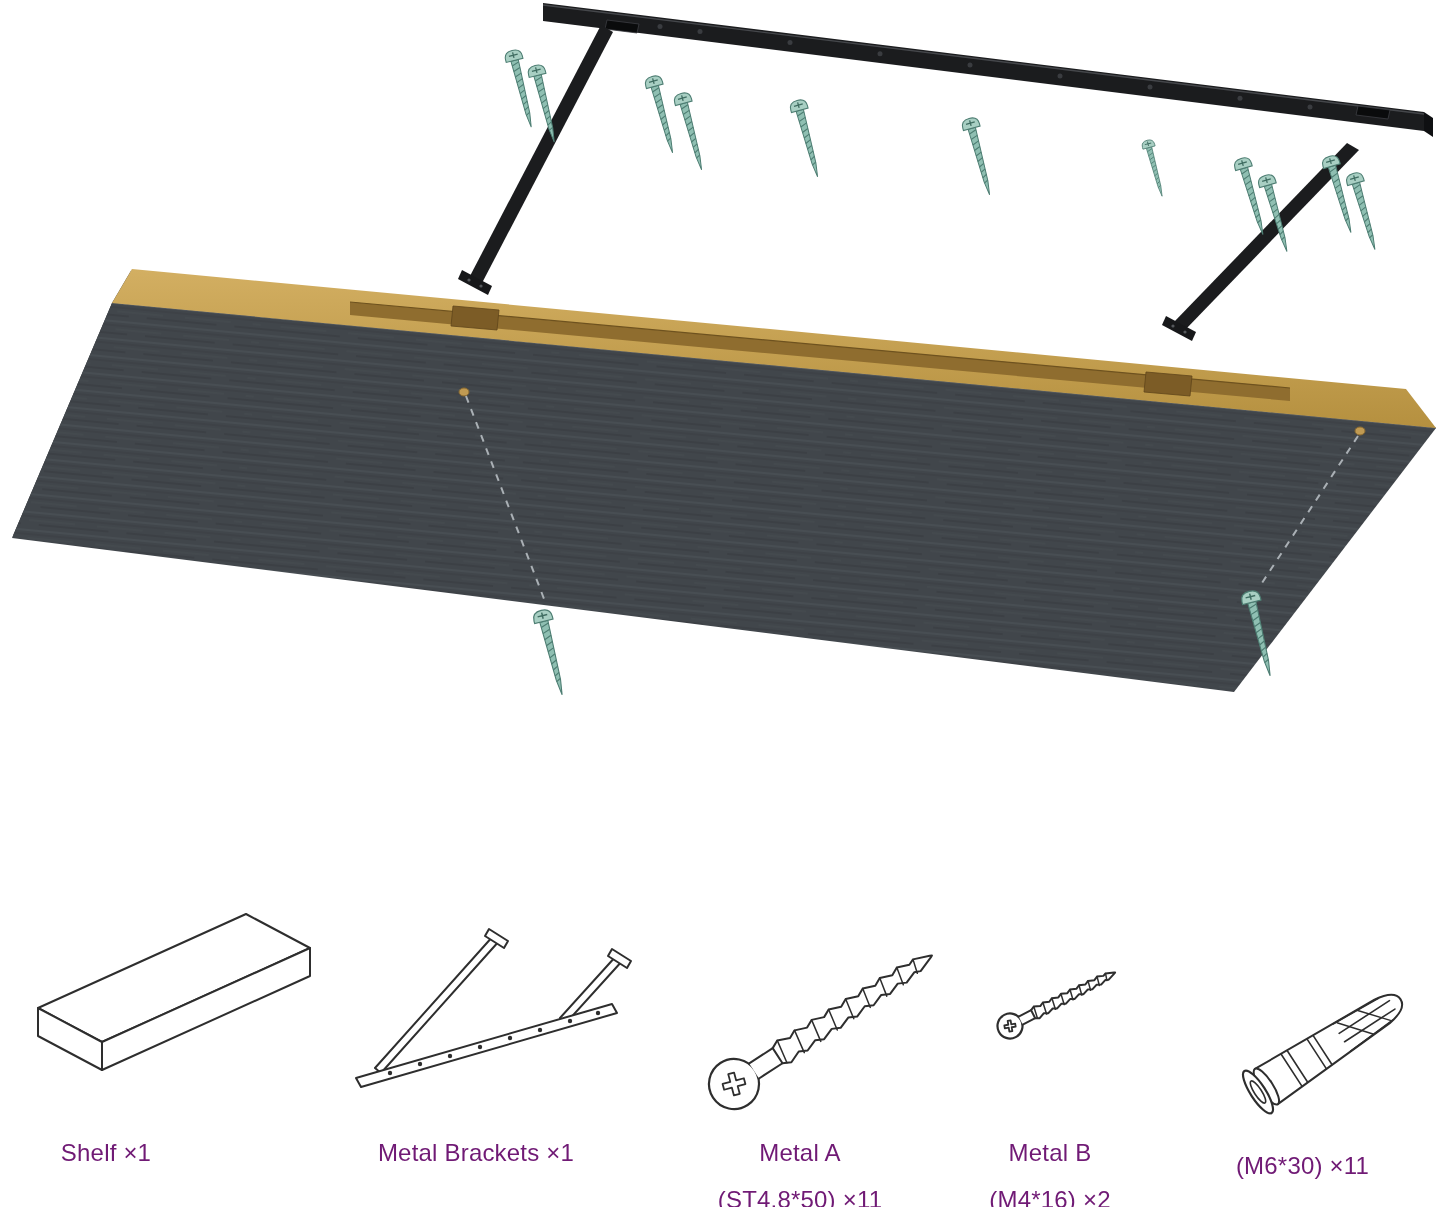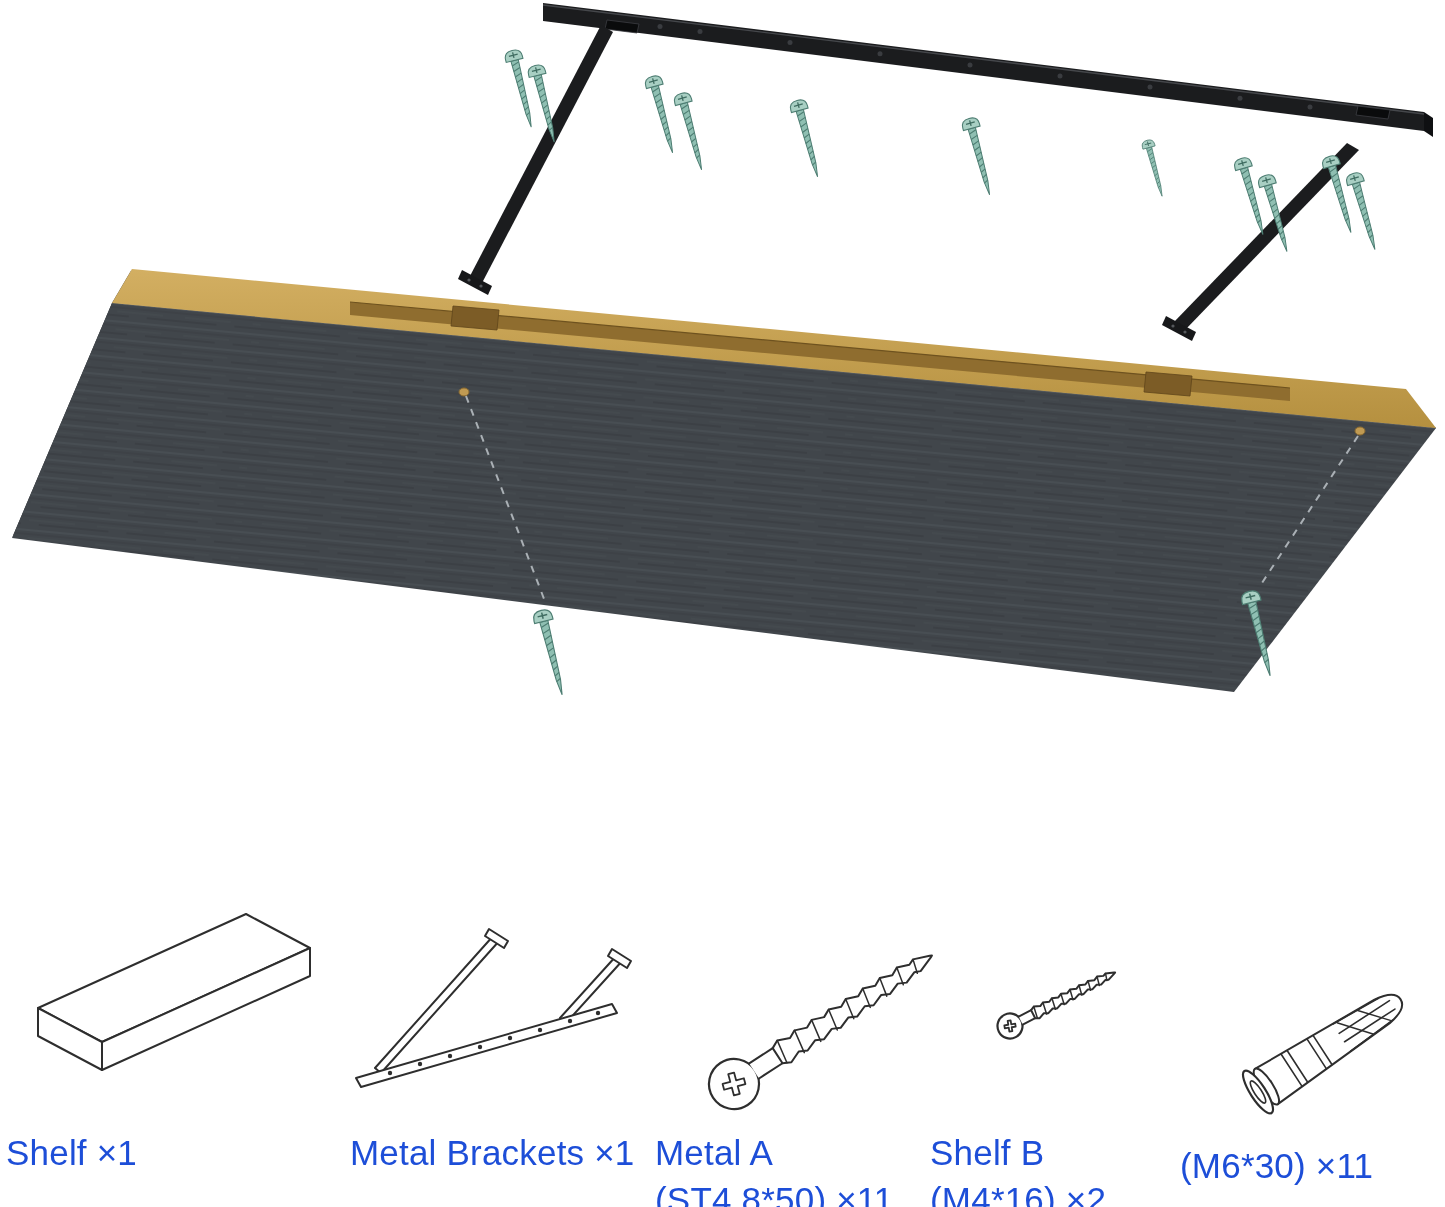--- a/index.html
+++ b/index.html
@@ -1,21 +1,21 @@
 <!DOCTYPE html>
 <html><head>
 <meta charset="utf-8">
 <style>
   html,body{margin:0;padding:0;background:#ffffff;}
   body{width:1445px;height:1207px;position:relative;overflow:hidden;
        font-family:"Liberation Sans",sans-serif;}
   #stage{position:absolute;left:0;top:0;width:1445px;height:1207px;}
   svg{display:block;}
-  .caption{position:absolute;top:1136px;text-align:left;color:#1d4ed8;
-           font-size:35px;line-height:34px;letter-spacing:0.2px;}
+  .caption{position:absolute;top:1136px;text-align:center;color:#701a75;
+           font-size:24px;line-height:34px;letter-spacing:0.2px;}
   .cap-spec{margin-top:13px;}
 </style>
 </head>
 <body>
 
 <div id="stage">
 <svg width="1445" height="1207" viewBox="0 0 1445 1207">
   <defs>
     <pattern id="grain" width="300" height="18" patternUnits="userSpaceOnUse" patternTransform="rotate(5.4)">
       <rect width="300" height="18" fill="#41464b"></rect>
@@ -162,29 +162,29 @@
       <use href="#anchorart" transform="translate(1258,1092) rotate(-33)"></use>
     </g>
   </g>
 </svg>
 </div>
 
 <div class="caption" style="left:6px;width:200px;">
   <div>Shelf ×1</div>
 </div>
 
-<div class="caption" style="left:350px;width:290px;">
+<div class="caption" style="left:331px;width:290px;">
   <div>Metal Brackets ×1</div>
 </div>
 
 <div class="caption" style="left:655px;width:290px;">
   <div>Metal A</div>
   <div class="cap-spec">(ST4.8*50) ×11</div>
 </div>
 
 <div class="caption" style="left:930px;width:240px;">
-  <div>Shelf B</div>
+  <div>Metal B</div>
   <div class="cap-spec">(M4*16) ×2</div>
 </div>
 
 <div class="caption" style="left:1180px;width:245px;">
   <div class="cap-spec">(M6*30) ×11</div>
 </div>
 
 </body></html>

